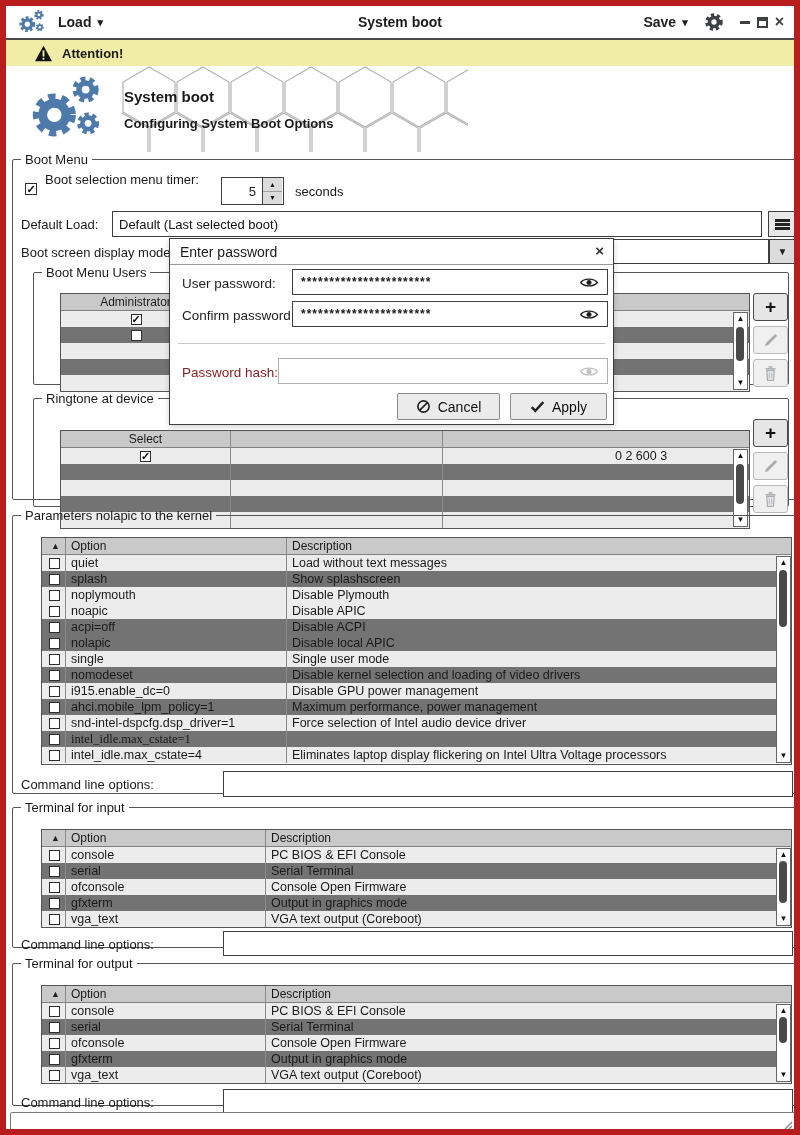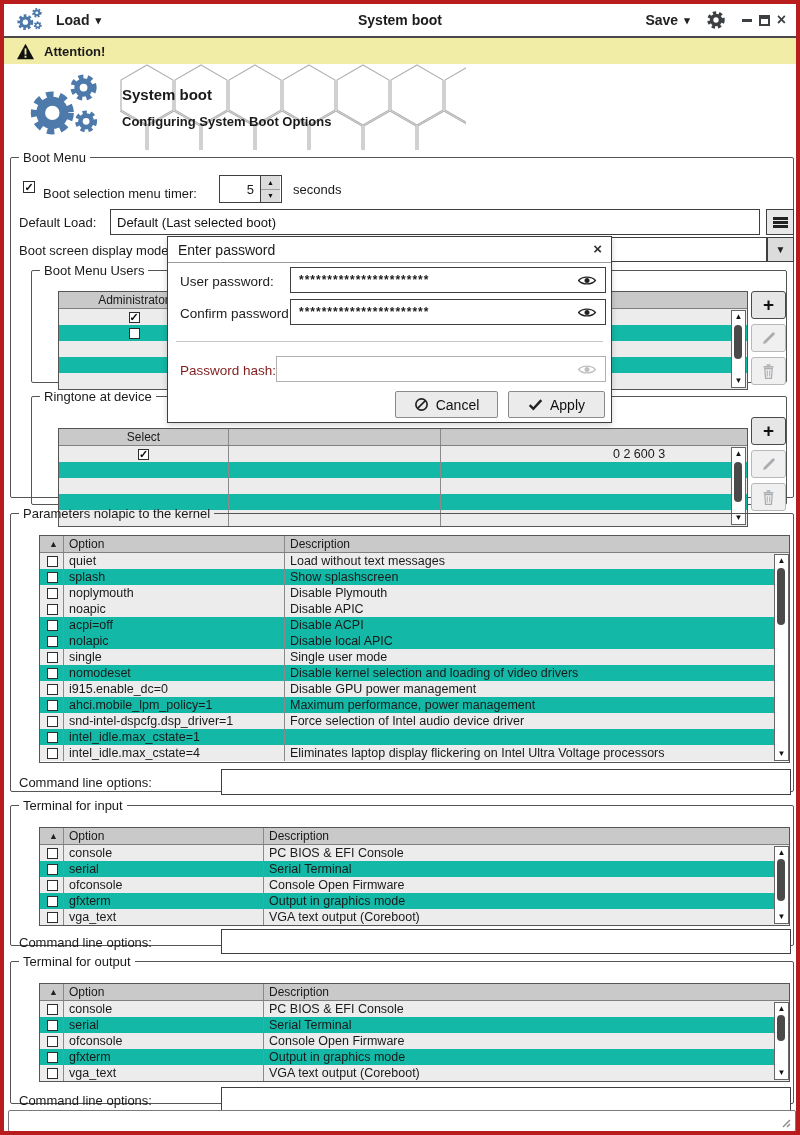--- a/index.html
+++ b/index.html
@@ -1,33 +1,33 @@
 <!DOCTYPE html>
 <html><head>
 <meta charset="utf-8">
 <style>
   html,body{margin:0;padding:0;background:#888;}
   *{box-sizing:border-box;}
   body{font-family:"Liberation Sans", sans-serif;color:#1a1a1a;}
-  .window{position:relative;width:800px;height:1135px;background:#fff;border:4px solid #b91c1c;overflow:hidden;margin:0 auto;}
+  .window{position:relative;width:800px;height:1135px;background:#fff;border:6px solid #b91c1c;overflow:hidden;margin:0 auto;}
 
   
   .titlebar{position:absolute;left:0;top:0;right:0;height:34px;background:#fff;border-bottom:2px solid #4a4a4a;display:flex;align-items:center;padding:0 10px;gap:10px;}
   .tb-logo{width:32px;height:28px;flex:0 0 auto;}
   .menu-btn{display:flex;align-items:center;gap:6px;font-size:14px;font-weight:bold;color:#222;cursor:default;}
   .caret{font-size:11px;line-height:1;color:#222;}
   .tb-title{position:absolute;left:0;right:0;text-align:center;font-size:14px;font-weight:bold;pointer-events:none;}
   .tb-right{margin-left:auto;display:flex;align-items:center;gap:16px;z-index:2;}
   .winctl{display:flex;align-items:center;gap:7px;}
   .ic-min{width:10px;height:3px;background:#3c4043;display:inline-block;}
   .ic-max{width:11px;height:11px;border:2px solid #3c4043;border-top-width:4px;display:inline-block;}
   .ic-cls{font-size:16px;font-weight:bold;color:#3c4043;line-height:1;}
 
   
-  .banner{position:absolute;left:0;top:34px;right:0;height:26px;background:#f2eda6;display:flex;align-items:center;gap:9px;padding:0 12px;font-size:13px;font-weight:bold;}
+  .banner{position:absolute;left:0;top:34px;right:0;height:26px;background:#f2eda6;display:flex;align-items:center;gap:9px;padding:0 28px;font-size:13px;font-weight:bold;}
 
   
   .hdr{position:absolute;left:0;top:60px;right:0;height:86px;background:#fff;}
   .hex{position:absolute;left:116px;top:0;}
   .hdr-logo{position:absolute;left:18px;top:5px;}
   .hdr-title{position:absolute;left:118px;top:22px;font-size:15px;font-weight:bold;z-index:2;}
   .hdr-sub{position:absolute;left:118px;top:50px;font-size:13px;font-weight:bold;z-index:2;}
 
   
   fieldset{position:absolute;border:1px solid #555;border-radius:2px;margin:0;padding:0;background:transparent;}
@@ -50,21 +50,21 @@
   .spin .arrs{width:20px;background:#dcdcdc;border-left:1.5px solid #3f3f3f;display:flex;flex-direction:column;}
   .spin .arrs span{flex:1;display:flex;align-items:center;justify-content:center;font-size:7px;color:#111;}
   .spin .arrs span:first-child{border-bottom:1px solid #9e9e9e;}
 
   
   .combo{position:absolute;border:1.5px solid #3f3f3f;background:#fff;display:flex;align-items:center;padding:0 6px;font-size:13px;}
 
   
   .tbl{position:absolute;border:1px solid #555;background:#fff;overflow:hidden;}
   .thead{display:flex;height:17px;background:#c9c9c9;border-bottom:1px solid #808080;font-size:12px;align-items:stretch;}
-  .trow{display:flex;height:16px;font-size:12.5px;align-items:stretch;background:#14b8a6;}
+  .trow{display:flex;height:16px;font-size:12.5px;align-items:stretch;background:#737373;}
   .trow.odd{background:#ececec;}
   .tc{display:flex;align-items:center;padding:0 5px;border-right:1px solid #8a8a8a;overflow:hidden;white-space:nowrap;}
   .tc.last{border-right:none;flex:1;}
   .tc.ctr{justify-content:center;}
   .c-chk{width:24px;justify-content:flex-end;}
   .c-chk .cb{width:11px;height:11px;}
   .sort{font-size:9px;color:#222;}
 
   
   .vsb{position:absolute;top:18px;bottom:1px;width:15px;background:#fff;border:1px solid #666;}
@@ -177,21 +177,21 @@
     <div class="hdr-title">System boot</div>
     <div class="hdr-sub">Configuring System Boot Options</div>
   </div>
 
   <fieldset style="left:6px;top:146px;width:784px;height:348px;">
     <legend>Boot Menu</legend>
 
     <span class="cb" style="position:absolute;left:12px;top:16px;">
         <span>✓</span>
       </span>
-    <span class="lbl" style="left:32px;top:5px;margin-top:16px;">Boot selection menu timer:</span>
+    <span class="lbl" style="left:32px;top:5px;">Boot selection menu timer:</span>
     <div class="spin" style="left:208px;top:10px;width:63px;height:28px;">
       <span class="num">5</span>
       <span class="arrs">
         <span>▲</span>
         <span>▼</span>
       </span>
     </div>
     <span class="lbl" style="left:282px;top:17px;">seconds</span>
 
     <span class="lbl" style="left:8px;top:50px;">Default Load:</span>
@@ -410,21 +410,21 @@
           <span class="tc c-chk">
             <span class="cb"></span>
           </span>
           <span class="tc" style="width:221px;">snd-intel-dspcfg.dsp_driver=1</span>
           <span class="tc last">Force selection of Intel audio device driver</span>
         </div>
       <div class="trow">
           <span class="tc c-chk">
             <span class="cb"></span>
           </span>
-          <span class="tc" style="width:221px;">intel_idle.max_cstate=1</span>
+          <span class="tc" style="width:221px;font-family:Liberation Serif, serif;">intel_idle.max_cstate=1</span>
         </div>
       <div class="trow odd">
           <span class="tc c-chk">
             <span class="cb"></span>
           </span>
           <span class="tc" style="width:221px;">intel_idle.max_cstate=4</span>
           <span class="tc last">Eliminates laptop display flickering on Intel Ultra Voltage processors</span>
         </div>
       <div class="vsb" style="right:0;">
         <span class="sa up">▲</span>

